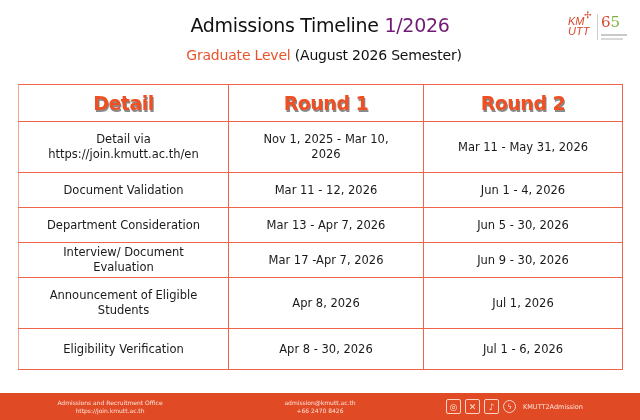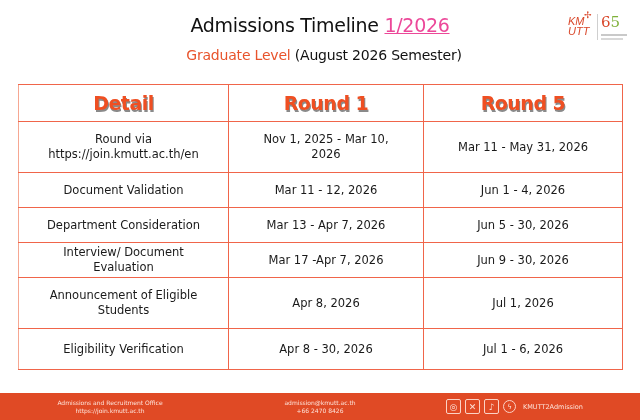--- a/index.html
+++ b/index.html
@@ -3,21 +3,21 @@
 <meta charset="utf-8">
 <style>
   * { box-sizing: border-box; margin: 0; padding: 0; }
   html, body { width: 640px; height: 420px; background: #ffffff; overflow: hidden; }
   body { position: relative; font-family: "Liberation Sans", sans-serif; color: #1a1a1a; }
 
   .title {
     position: absolute; top: 14px; left: 0; width: 640px; text-align: center;
     font-family: "DejaVu Sans", sans-serif; font-size: 19px; color: #111; letter-spacing: -0.3px;
   }
-  .title .accent { color: #ec4899; text-decoration: underline; }
+  .title .accent { color: #701a75; }
   .subtitle {
     position: absolute; top: 47px; left: 0; width: 640px; text-align: center;
     font-family: "DejaVu Sans", sans-serif; font-size: 14px; color: #111; letter-spacing: -0.2px; padding-left: 8px;
   }
   .subtitle .accent { color: #e8542c; }
 
   .logo { position: absolute; top: 10px; left: 568px; width: 60px; height: 34px; }
   .logo .km { position: absolute; left: 0; top: 6px; font-family: "Liberation Sans", sans-serif;
     font-size: 11px; line-height: 10px; color: #d9472a; font-weight: normal; font-style: italic; }
   .logo .plus { position: absolute; left: 16px; top: 0px; color: #d9472a; font-size: 9px; }
@@ -85,25 +85,25 @@
 <table class="timeline">
   <colgroup>
       <col class="c1">
       <col class="c2">
       <col class="c3">
     </colgroup>
   <tbody>
       <tr>
     <th>Detail</th>
     <th>Round 1</th>
-    <th>Round 5</th>
+    <th>Round 2</th>
   </tr>
   <tr class="r-tall">
     <td>
-      <div>Round via</div>
+      <div>Detail via</div>
       <div>https://join.kmutt.ac.th/en</div>
     </td>
     <td>Nov 1, 2025 - Mar 10, 2026</td>
     <td>Mar 11 - May 31, 2026</td>
   </tr>
   <tr class="r-short">
     <td>Document Validation</td>
     <td>Mar 11 - 12, 2026</td>
     <td>Jun 1 - 4, 2026</td>
   </tr>

